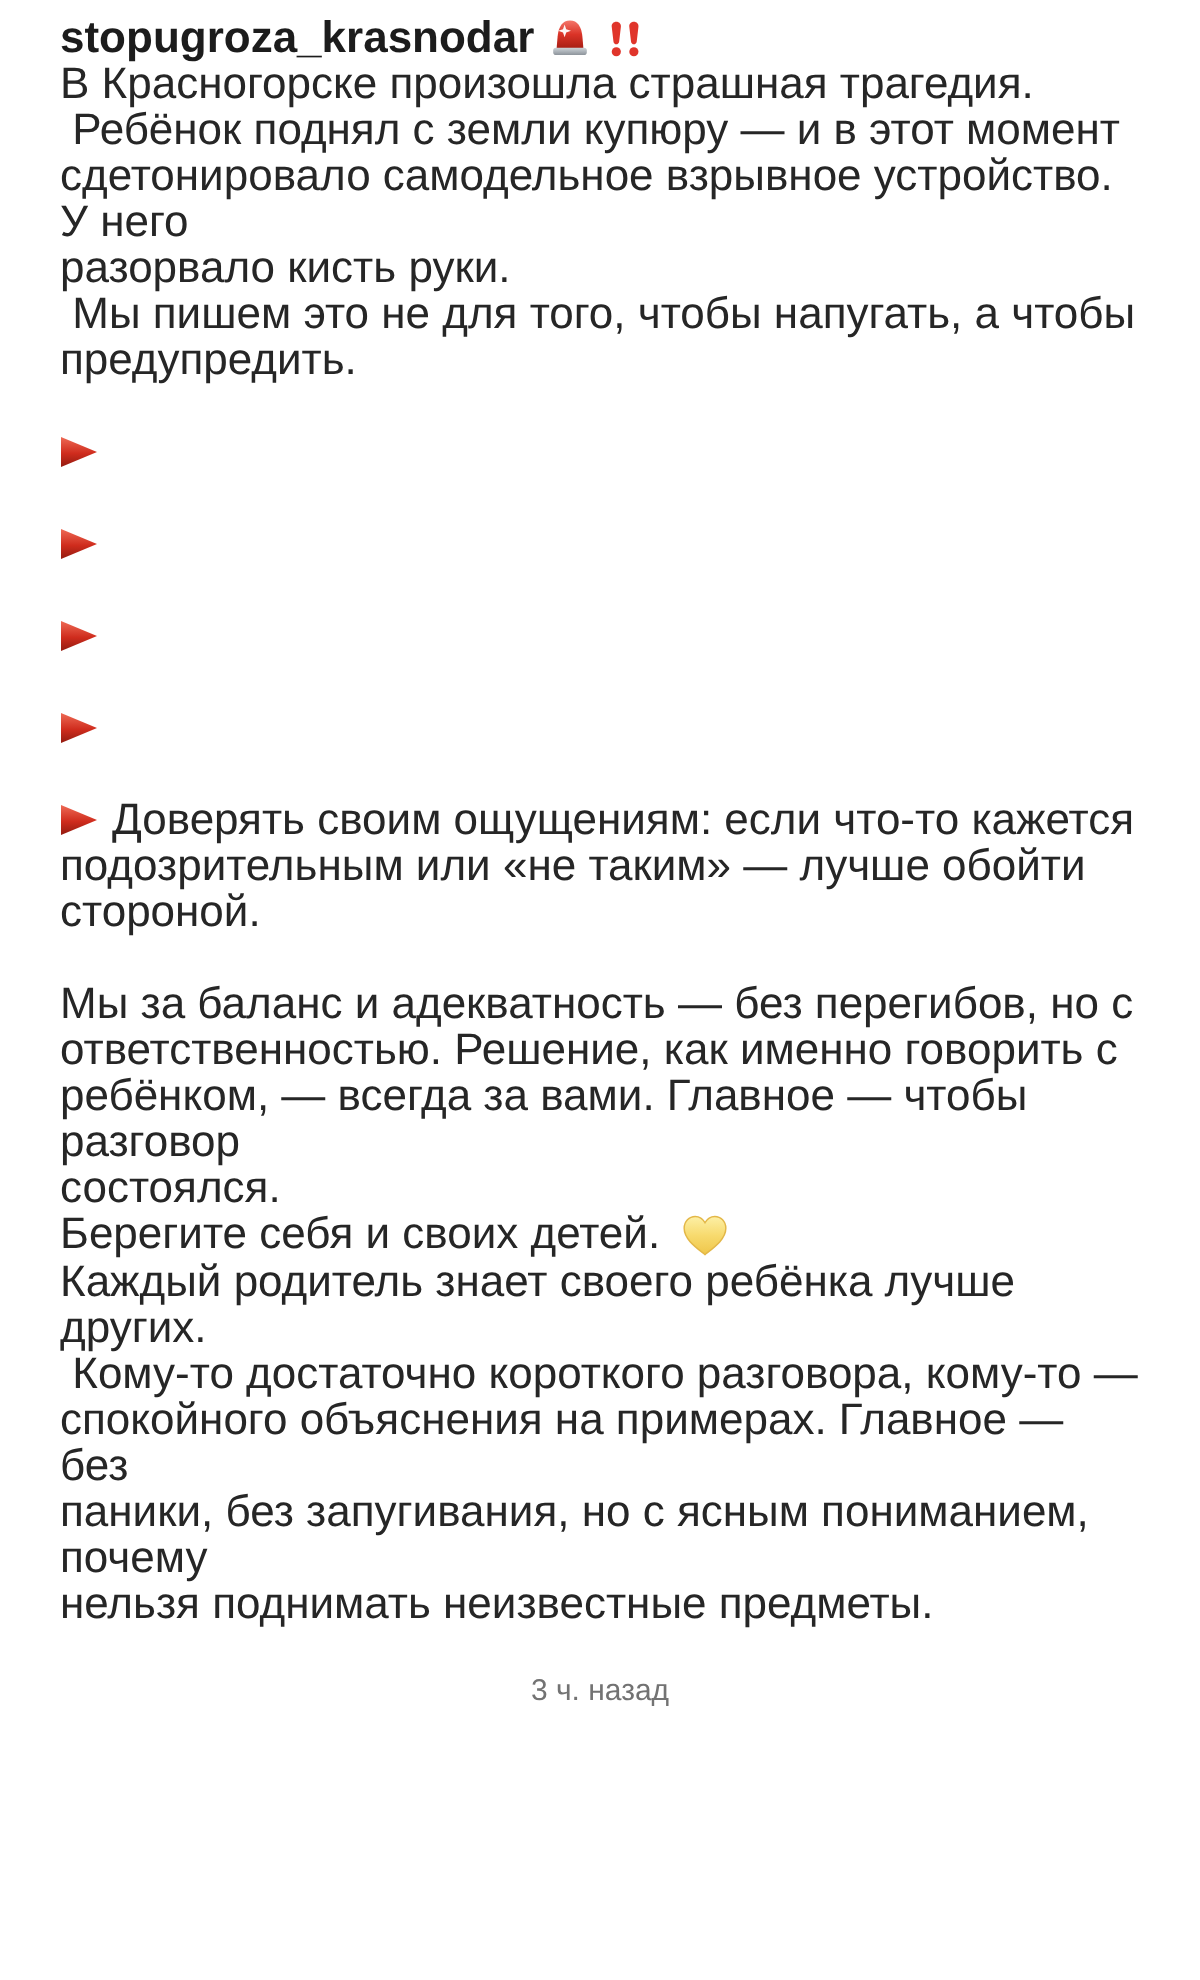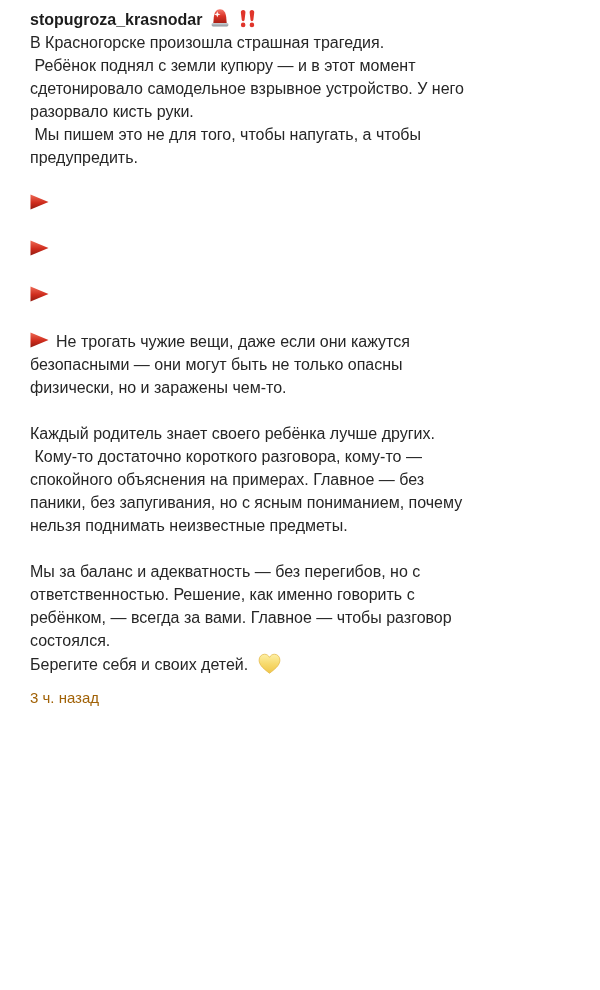--- a/index.html
+++ b/index.html
@@ -11,42 +11,43 @@
     color: #262626;
   }
   .post {
     width: 600px;
     min-height: 990px;
     padding: 7px 30px 10px 30px;
     background: #ffffff;
   }
   .para {
     margin: 0 0 23px 0;
-    font-size: 16px;
+    font-size: 22px;
     line-height: 23px;
     white-space: pre-wrap;
     color: #262626;
   }
   .para.last { margin-bottom: 0; }
   .username {
     font-weight: 700;
     color: #1c1c1c;
     cursor: pointer;
   }
   .hdr-icon { display: inline-block; margin-left: 7px; }
   .hdr-icon svg { vertical-align: -4px; }
   .bullet { display: inline-block; margin-right: 7px; }
   .bullet svg { vertical-align: -1px; }
   .heart { display: inline-block; margin-left: 4px; }
   .heart svg { vertical-align: -5px; }
   .timestamp {
     margin-top: 12px;
     font-size: 15px;
     line-height: 19px;
-    color: #a16207;
+    color: #737373;
+    text-align: center;
   }
   .svgdefs { position: absolute; width: 0; height: 0; overflow: hidden; }
 </style>
 </head>
 <body>
 
 <svg class="svgdefs" aria-hidden="true">
   <defs>
     <linearGradient id="grad-tri" x1="0" y1="0" x2="0" y2="1">
       <stop offset="0" stop-color="#ee6a55"></stop>
@@ -99,34 +100,37 @@
   <p class="para"><span class="bullet"><svg width="19" height="16" viewBox="0 0 19 16">
           <polygon points="0.5,0.5 18.5,8 0.5,15.5" fill="url(#grad-tri)"></polygon>
         </svg></span></p>
 
   <p class="para"><span class="bullet"><svg width="19" height="16" viewBox="0 0 19 16">
           <polygon points="0.5,0.5 18.5,8 0.5,15.5" fill="url(#grad-tri)"></polygon>
         </svg></span></p>
 
   <p class="para"><span class="bullet"><svg width="19" height="16" viewBox="0 0 19 16">
           <polygon points="0.5,0.5 18.5,8 0.5,15.5" fill="url(#grad-tri)"></polygon>
-        </svg></span><span>Не трогать чужие вещи, даже если они кажутся
-безопасными — они могут быть не только опасны
-физически, но и заражены чем-то.</span></p>
+        </svg></span></p>
 
-
-  <p class="para"><span>Каждый родитель знает своего ребёнка лучше других.
- Кому-то достаточно короткого разговора, кому-то —
-спокойного объяснения на примерах. Главное — без
-паники, без запугивания, но с ясным пониманием, почему
-нельзя поднимать неизвестные предметы.</span></p>
+  <p class="para"><span class="bullet"><svg width="19" height="16" viewBox="0 0 19 16">
+          <polygon points="0.5,0.5 18.5,8 0.5,15.5" fill="url(#grad-tri)"></polygon>
+        </svg></span><span>Доверять своим ощущениям: если что-то кажется
+подозрительным или «не таким» — лучше обойти
+стороной.</span></p>
 
   <p class="para last"><span>Мы за баланс и адекватность — без перегибов, но с
 ответственностью. Решение, как именно говорить с
 ребёнком, — всегда за вами. Главное — чтобы разговор
 состоялся.
 Берегите себя и своих детей. </span><span class="heart"><svg width="25" height="23" viewBox="0 0 24 22">
           <path d="M12 20.4 C7.6 16.9 2 13 2 7.8 C2 4.4 4.4 2.1 7.3 2.1 C9.3 2.1 11 3.3 12 5.1 C13 3.3 14.7 2.1 16.7 2.1 C19.6 2.1 22 4.4 22 7.8 C22 13 16.4 16.9 12 20.4 Z" fill="url(#grad-heart)" stroke="#e3b747" stroke-width="0.7"></path>
         </svg></span></p>
 
+  <p class="para"><span>Каждый родитель знает своего ребёнка лучше других.
+ Кому-то достаточно короткого разговора, кому-то —
+спокойного объяснения на примерах. Главное — без
+паники, без запугивания, но с ясным пониманием, почему
+нельзя поднимать неизвестные предметы.</span></p>
+
   <div class="timestamp">3 ч. назад</div>
 
 </div>
 
 </body></html>

